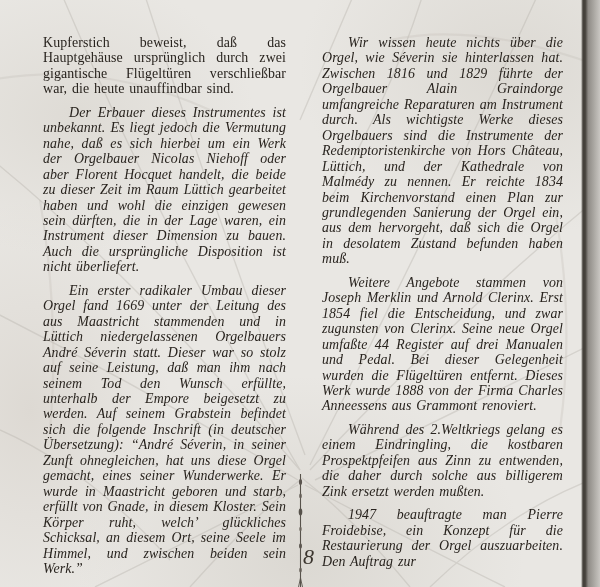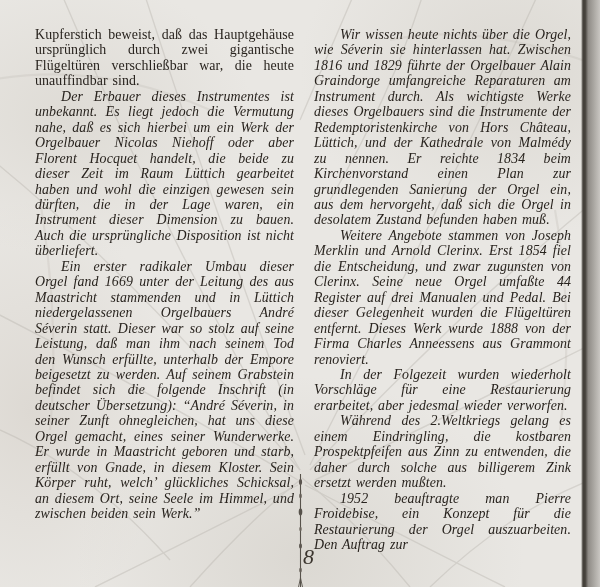--- a/index.html
+++ b/index.html
@@ -20,21 +20,21 @@
   .watermark {
     position: absolute; left: 0; top: 0; width: 600px; height: 587px;
     pointer-events: none;
   }
   .col {
     position: absolute; top: 27px;
   }
   .col-left  { left: 35px;  width: 259px; }
   .col-right { left: 314px; width: 257px; }
   .col p {
-    margin: 0;
+    margin: 8px;
     font-size: 13.9px;
     line-height: 15.45px;
     text-align: justify;
     letter-spacing: 0.1px;
     word-spacing: 1.2px;
   }
   .col p.indent { text-indent: 26px; font-style: italic; }
   .gutter-ornament {
     position: absolute; left: 294px; top: 474px; width: 14px; height: 113px;
   }
@@ -85,23 +85,22 @@
 
   <div class="col col-left">
     <p>Kupferstich beweist, daß das Hauptgehäuse ursprünglich durch zwei gigantische Flügeltüren verschließbar war, die heute unauffindbar sind.</p>
     <p class="indent">Der Erbauer dieses Instrumentes ist unbekannt. Es liegt jedoch die Vermutung nahe, daß es sich hierbei um ein Werk der Orgelbauer Nicolas Niehoff oder aber Florent Hocquet handelt, die beide zu dieser Zeit im Raum Lüttich gearbeitet haben und wohl die einzigen gewesen sein dürften, die in der Lage waren, ein Instrument dieser Dimension zu bauen. Auch die ursprüngliche Disposition ist nicht überliefert.</p>
     <p class="indent">Ein erster radikaler Umbau dieser Orgel fand 1669 unter der Leitung des aus Maastricht stammenden und in Lüttich niedergelassenen Orgelbauers André Séverin statt. Dieser war so stolz auf seine Leistung, daß man ihm nach seinem Tod den Wunsch erfüllte, unterhalb der Empore beigesetzt zu werden. Auf seinem Grabstein befindet sich die folgende Inschrift (in deutscher Übersetzung): “André Séverin, in seiner Zunft ohnegleichen, hat uns diese Orgel gemacht, eines seiner Wunderwerke. Er wurde in Maastricht geboren und starb, erfüllt von Gnade, in diesem Kloster. Sein Körper ruht, welch’ glückliches Schicksal, an diesem Ort, seine Seele im Himmel, und zwischen beiden sein Werk.”</p>
   </div>
 
   <div class="col col-right">
     <p class="indent">Wir wissen heute nichts über die Orgel, wie Séverin sie hinterlassen hat. Zwischen 1816 und 1829 führte der Orgelbauer Alain Graindorge umfangreiche Reparaturen am Instrument durch. Als wichtigste Werke dieses Orgelbauers sind die Instrumente der Redemptoristenkirche von Hors Château, Lüttich, und der Kathedrale von Malmédy zu nennen. Er reichte 1834 beim Kirchenvorstand einen Plan zur grundlegenden Sanierung der Orgel ein, aus dem hervorgeht, daß sich die Orgel in desolatem Zustand befunden haben muß.</p>
     <p class="indent">Weitere Angebote stammen von Joseph Merklin und Arnold Clerinx. Erst 1854 fiel die Entscheidung, und zwar zugunsten von Clerinx. Seine neue Orgel umfaßte 44 Register auf drei Manualen und Pedal. Bei dieser Gelegenheit wurden die Flügeltüren entfernt. Dieses Werk wurde 1888 von der Firma Charles Anneessens aus Grammont renoviert.</p>
-    <p class="indent">In der Folgezeit wurden wiederholt Vorschläge für eine Restaurierung erarbeitet, aber jedesmal wieder verworfen.</p>
     <p class="indent">Während des 2.Weltkriegs gelang es einem Eindringling, die kostbaren Prospektpfeifen aus Zinn zu entwenden, die daher durch solche aus billigerem Zink ersetzt werden mußten.</p>
-    <p class="indent">1952 beauftragte man Pierre Froidebise, ein Konzept für die Restaurierung der Orgel auszuarbeiten. Den Auftrag zur</p>
+    <p class="indent">1947 beauftragte man Pierre Froidebise, ein Konzept für die Restaurierung der Orgel auszuarbeiten. Den Auftrag zur</p>
   </div>
 
   <svg class="gutter-ornament" viewBox="0 0 14 113" xmlns="http://www.w3.org/2000/svg" aria-hidden="true">
     <line x1="6.5" y1="0" x2="6.5" y2="113" stroke="#57524b" stroke-width="1.1"></line>
     <ellipse cx="6.5" cy="8" rx="1.6" ry="3" fill="#5c5650"></ellipse>
     <ellipse cx="6.5" cy="22" rx="1.3" ry="2.4" fill="#645e57"></ellipse>
     <ellipse cx="6.5" cy="38" rx="1.8" ry="3.4" fill="#57524b"></ellipse>
     <ellipse cx="6.5" cy="55" rx="1.2" ry="2.2" fill="#6a645c"></ellipse>
     <ellipse cx="6.5" cy="72" rx="1.5" ry="2.8" fill="#5c5650"></ellipse>
     <ellipse cx="6.5" cy="96" rx="1.3" ry="2.6" fill="#645e57"></ellipse>

